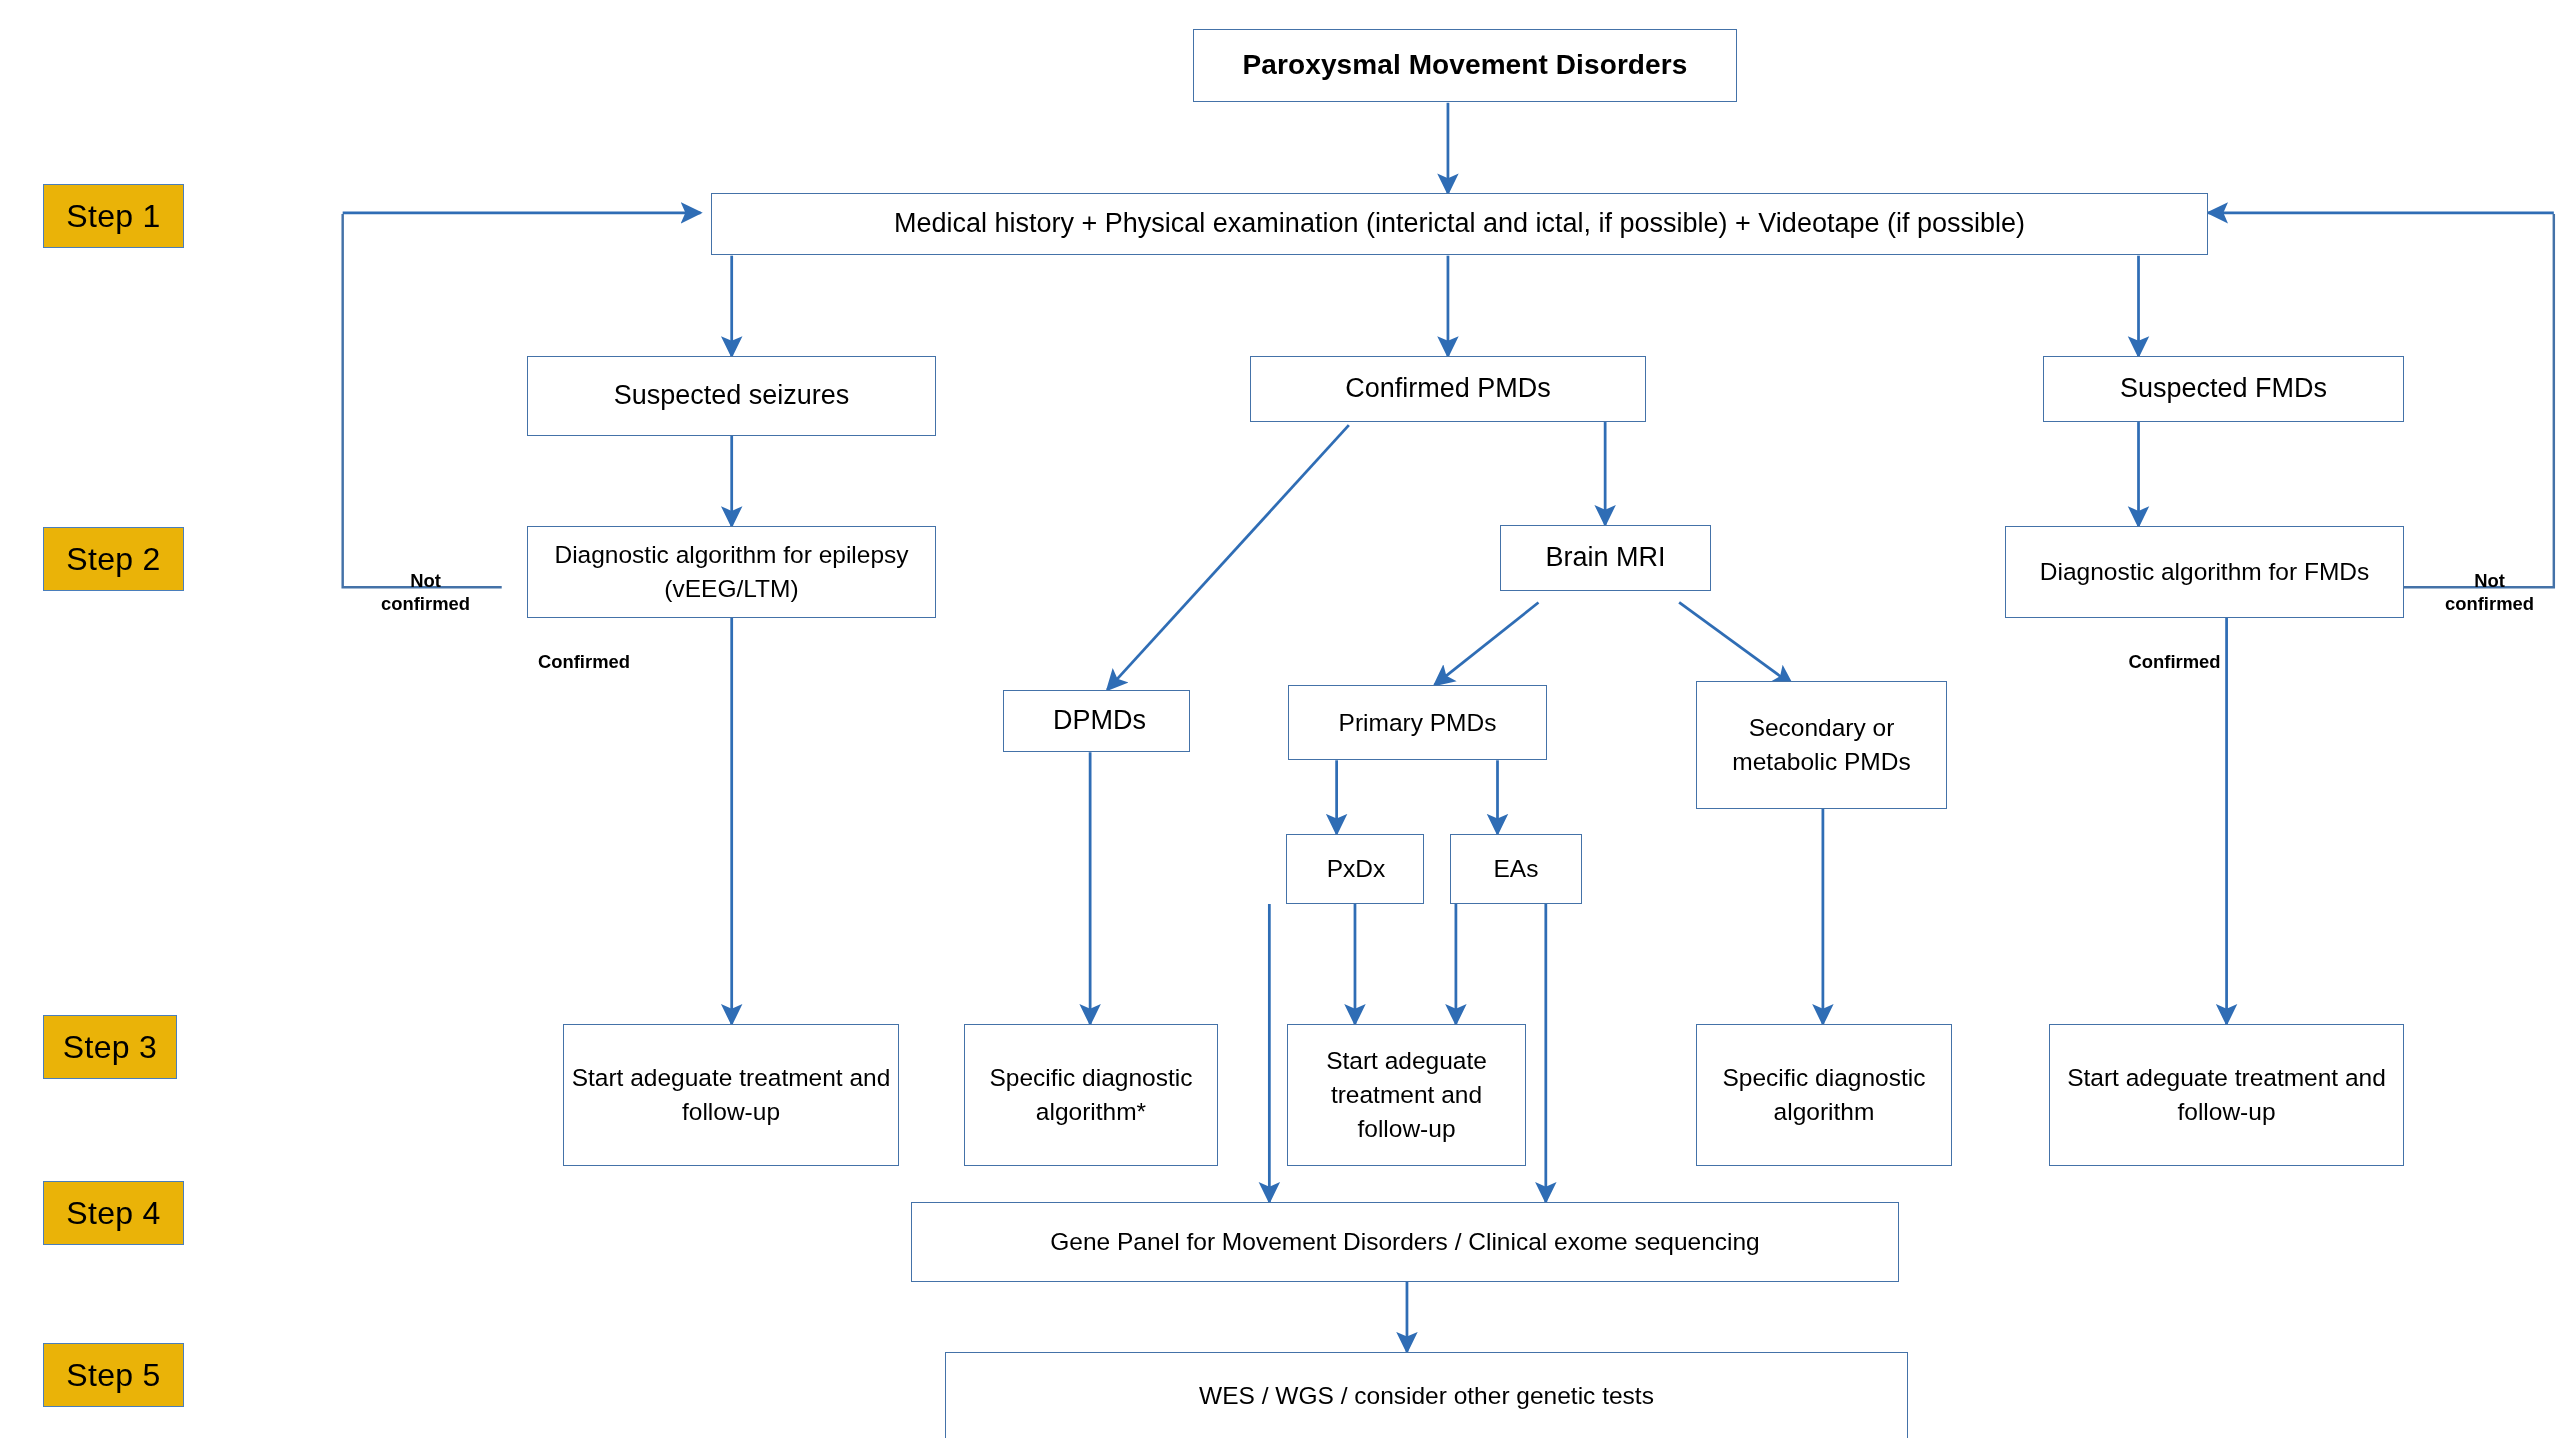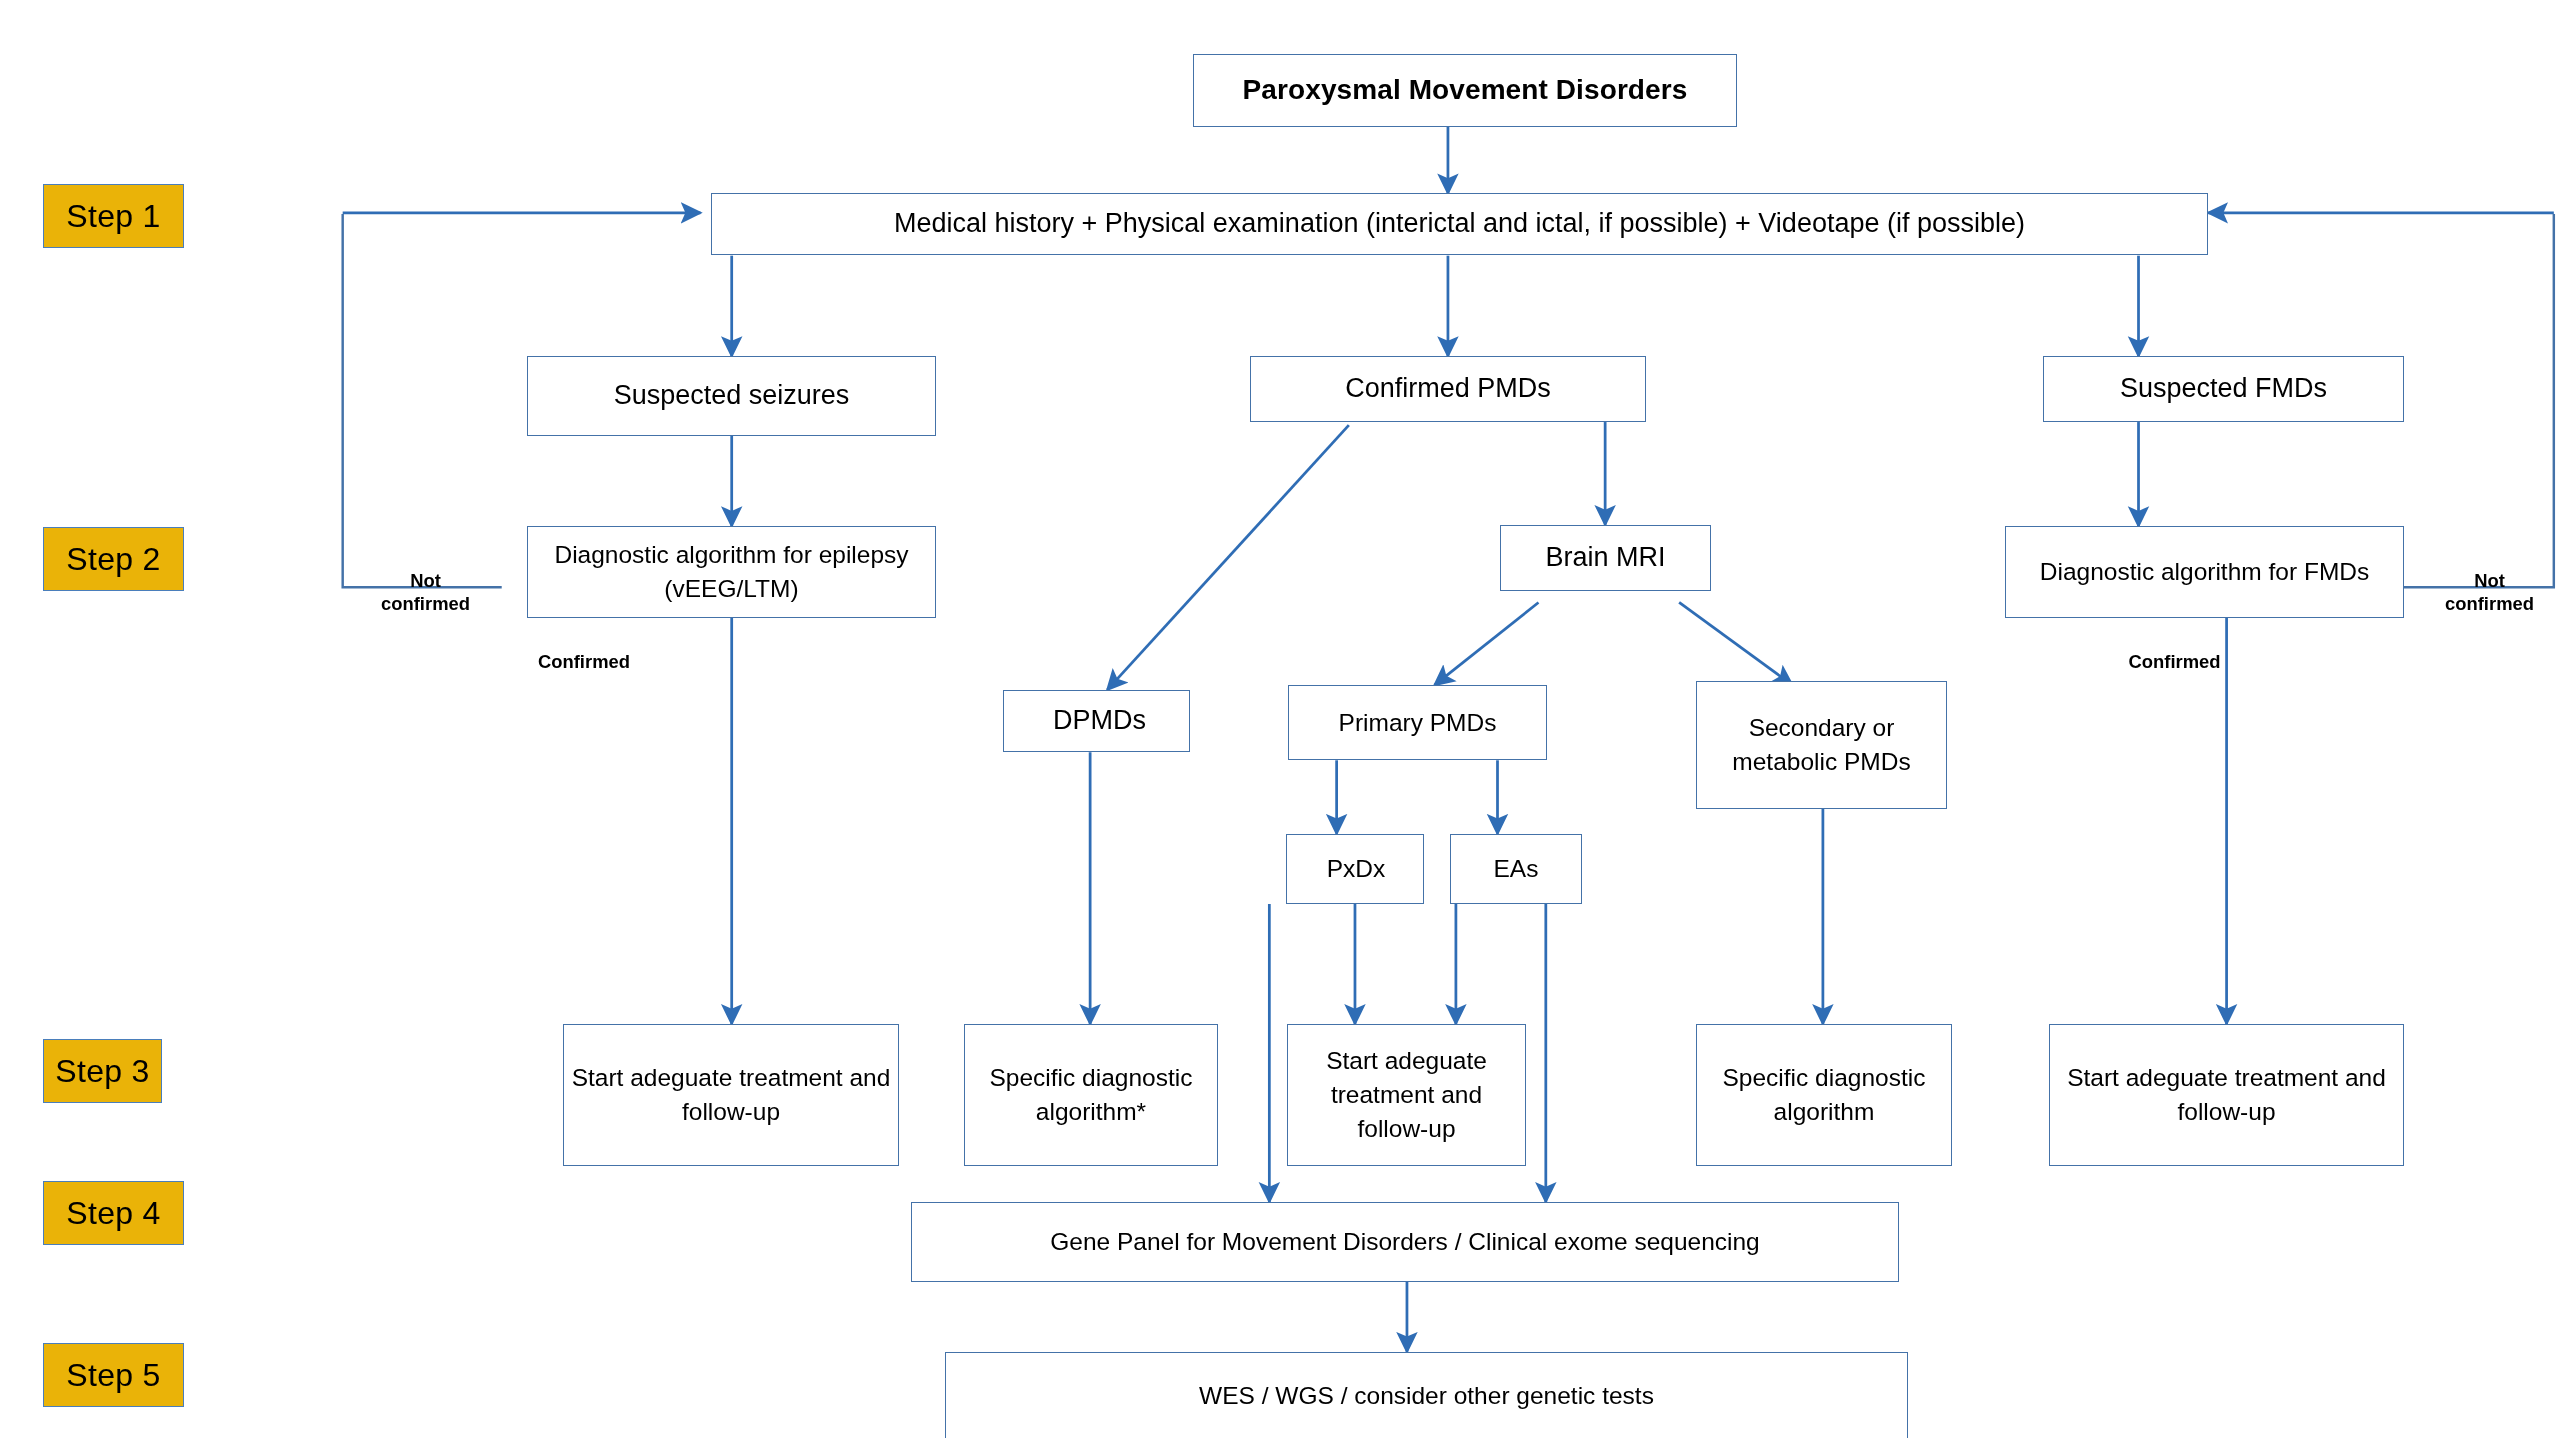--- a/index.html
+++ b/index.html
@@ -139,25 +139,25 @@
     <g stroke="#4472a8" stroke-width="4" fill="none">
 
       <path d="M820,960 L560,960 L560,350"></path>
 
       <path d="M3930,960 L4175,960 L4175,350"></path>
     </g>
   </svg>
 
   <div class="step-label" style="left:43px; top:184px; width:141px; height:64px;">Step 1</div>
   <div class="step-label" style="left:43px; top:527px; width:141px; height:64px;">Step 2</div>
-  <div class="step-label" style="left:43px; top:1015px; width:119px; height:64px;margin-top:24px;">Step 3</div>
+  <div class="step-label" style="left:43px; top:1015px; width:134px; height:64px;">Step 3</div>
   <div class="step-label" style="left:43px; top:1181px; width:141px; height:64px;">Step 4</div>
   <div class="step-label" style="left:43px; top:1343px; width:141px; height:64px;">Step 5</div>
 
-  <div class="node title" style="left:1193px; top:29px; width:544px; height:73px;margin-top:25px;">Paroxysmal Movement Disorders</div>
+  <div class="node title" style="left:1193px; top:29px; width:544px; height:73px;">Paroxysmal Movement Disorders</div>
 
   <div class="node wide" style="left:711px; top:193px; width:1497px; height:62px;">Medical history + Physical examination (interictal and ictal, if possible) + Videotape (if possible)</div>
 
   <div class="node std" style="left:527px; top:356px; width:409px; height:80px;">Suspected seizures</div>
 
   <div class="node std" style="left:1250px; top:356px; width:396px; height:66px;">Confirmed PMDs</div>
 
   <div class="node std" style="left:2043px; top:356px; width:361px; height:66px;">Suspected FMDs</div>
 
   <div class="node small" style="left:527px; top:526px; width:409px; height:92px;">Diagnostic algorithm for epilepsy (vEEG/LTM)</div>

